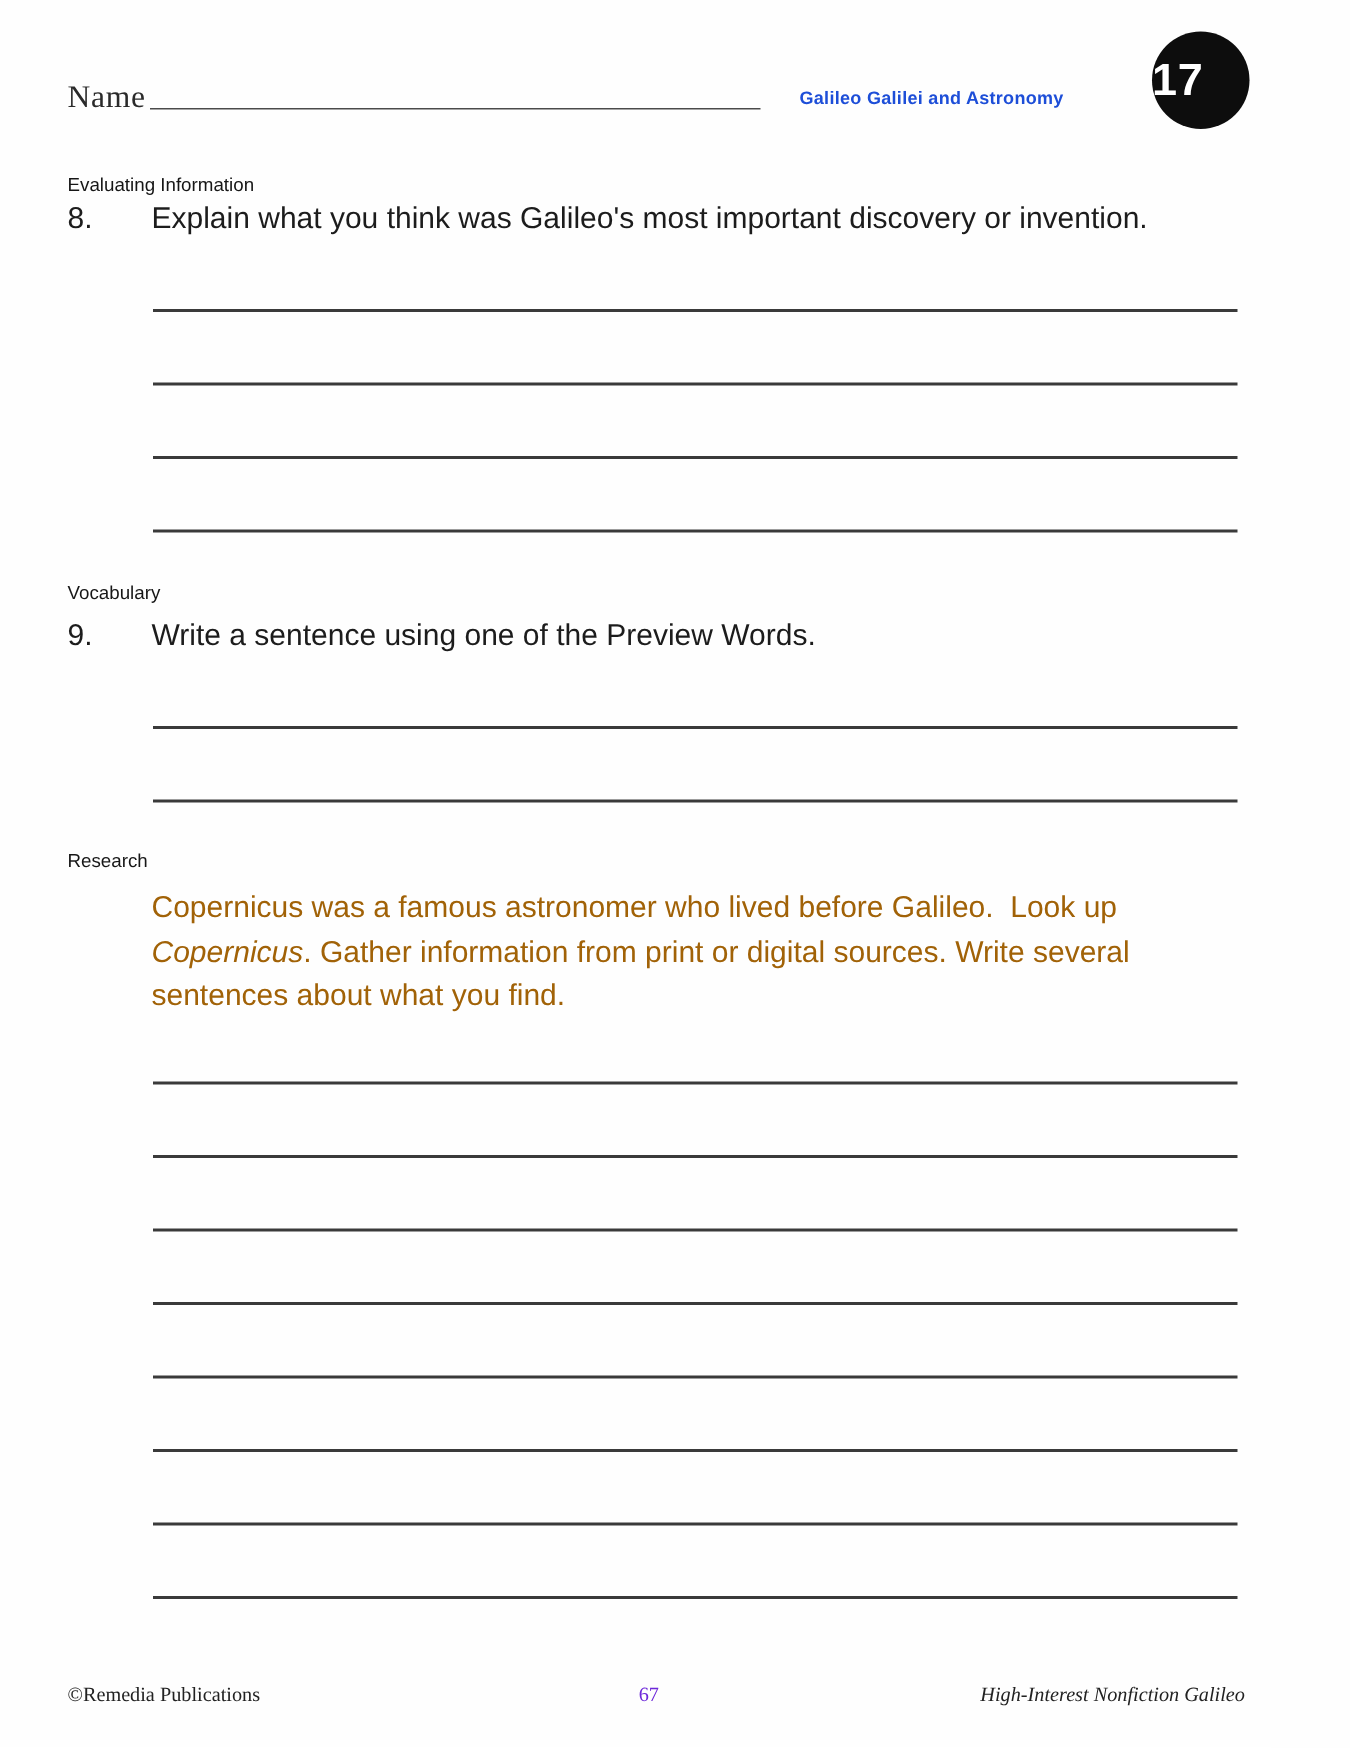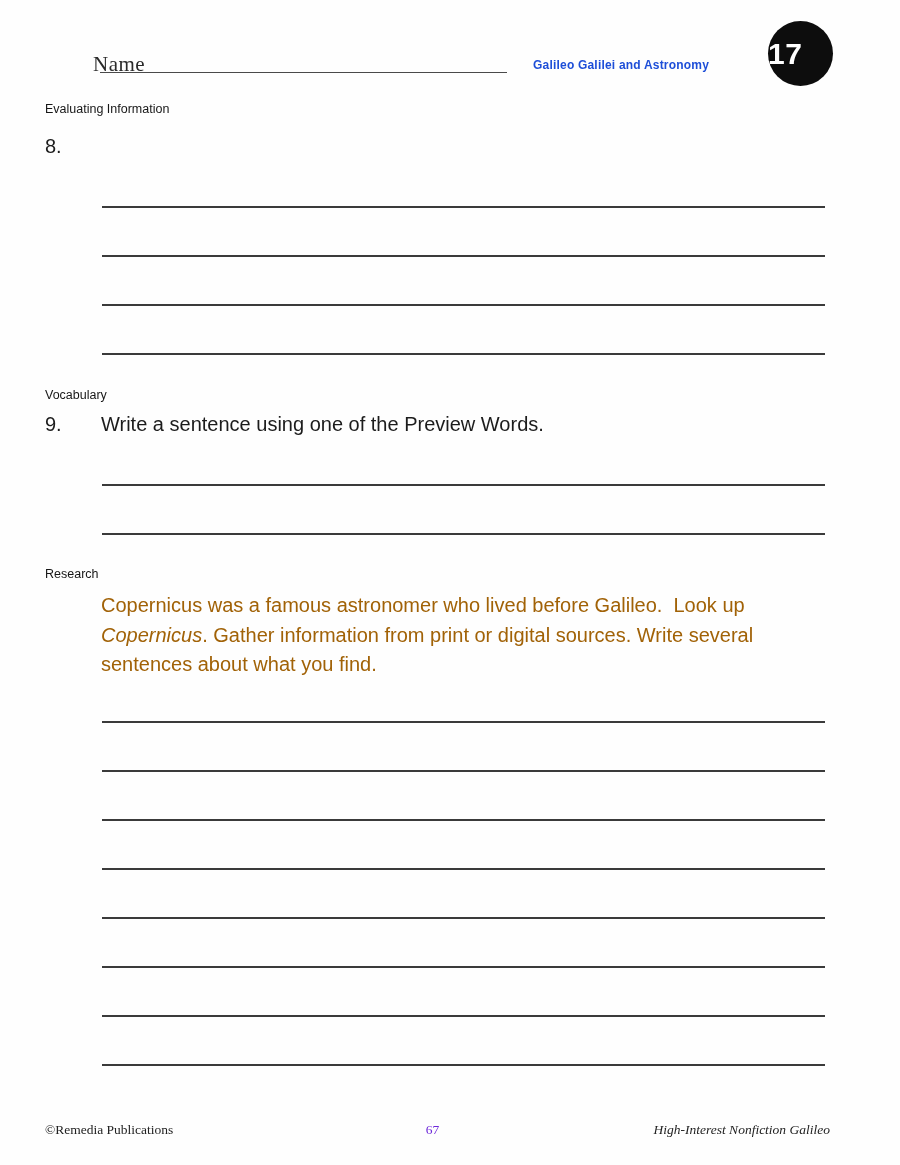--- a/index.html
+++ b/index.html
@@ -11,21 +11,21 @@
     background: #fefefe;
     font-family: "Liberation Sans", "DejaVu Sans", sans-serif;
     color: #1c1c1c;
     overflow: hidden;
   }
 
   
   .name-label {
     position: absolute; left: 45px; top: 52px;
     font-family: "Liberation Serif", "DejaVu Serif", serif;
-    font-size: 21px; color: #2a2a2a; letter-spacing: 0.5px; margin-left: 48px;
+    font-size: 21px; color: #2a2a2a; letter-spacing: 0.5px;
   }
   .name-line {
     position: absolute; left: 100px; top: 50px;
     width: 407px; height: 23px;
     border-bottom: 1.5px solid #4a4a4a;
   }
   .header-title {
     position: absolute; left: 533px; top: 58px;
     font-size: 12px; font-weight: bold; color: #1d4ed8;
     letter-spacing: 0.2px;
@@ -36,21 +36,21 @@
     background: #0d0d0d; color: #ffffff;
     display: flex; align-items: center; 
     font-size: 30px; font-weight: bold; letter-spacing: 0.5px;
   }
 
   
   .section-label {
     position: absolute; left: 45px;
     font-size: 12.5px; color: #161616;
   }
-  .label-1 { top: 102px; }
+  .label-1 { top: 116px; }
   .label-2 { top: 388px; }
   .label-3 { top: 567px; }
 
   
   .q-number {
     position: absolute; left: 45px;
     font-size: 20px; color: #1c1c1c;
   }
   .q-text {
     position: absolute; left: 101px;
@@ -104,20 +104,21 @@
 
   <span class="name-label">Name</span>
   <div class="name-line"></div>
   <span class="header-title">Galileo Galilei and Astronomy</span>
   <div class="page-badge">
     <span>17</span>
   </div>
 
   <span class="section-label label-1">Evaluating Information</span>
   <span class="q-number q8">8.</span>
+  <span class="q-text q8">Explain what you think was Galileo's most important discovery or invention.</span>
   <div class="lines-block block-1">
       <div class="wline" style="top: 0px;"></div>
       <div class="wline" style="top: 49px;"></div>
       <div class="wline" style="top: 98px;"></div>
       <div class="wline" style="top: 147px;"></div>
     </div>
 
   <span class="section-label label-2">Vocabulary</span>
   <span class="q-number q9">9.</span>
   <span class="q-text q9">Write a sentence using one of the Preview Words.</span>

